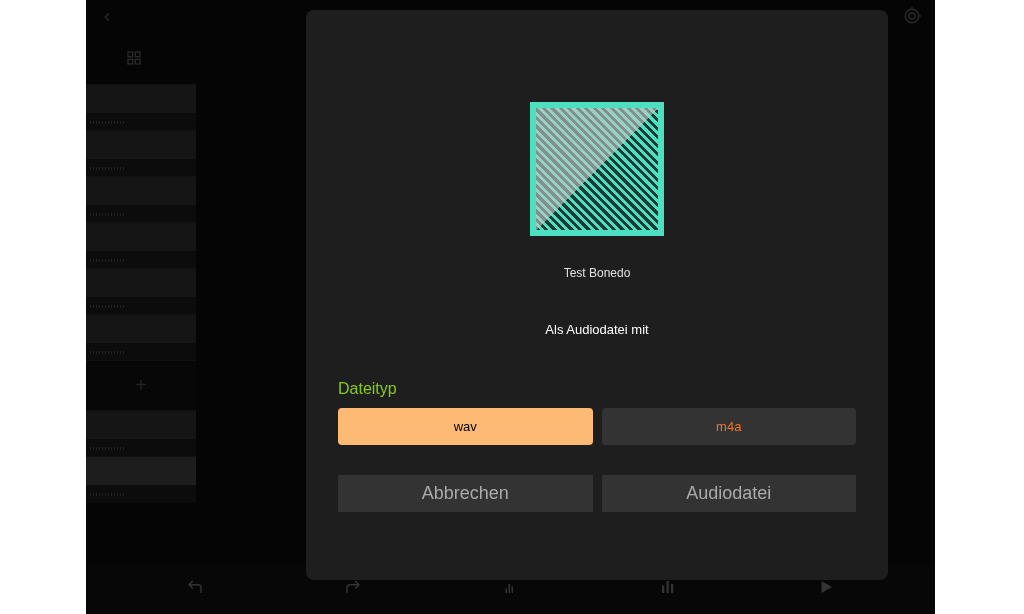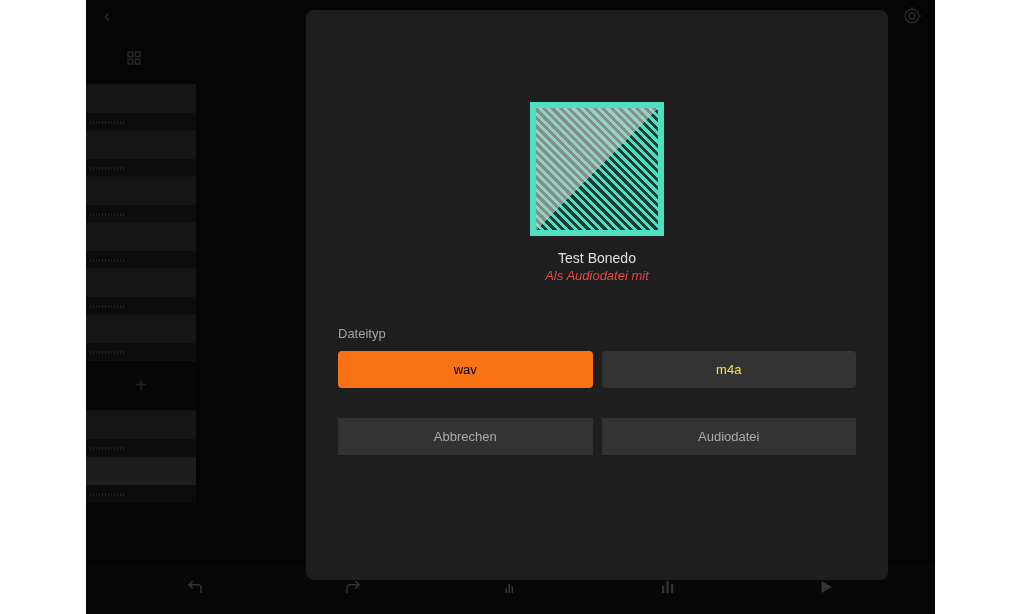--- a/index.html
+++ b/index.html
@@ -164,80 +164,80 @@
     .project-image-inner {
       position: absolute;
       inset: 0;
       background: 
         linear-gradient(135deg, rgba(200,200,200,0.6) 0%, rgba(200,200,200,0.6) 50%, transparent 50%),
         repeating-linear-gradient(45deg, #1a3a35 0, #1a3a35 3px, #4de0c0 3px, #4de0c0 6px),
         repeating-linear-gradient(-45deg, #1a3a35 0, #1a3a35 4px, #4de0c0 4px, #4de0c0 7px);
     }
     .project-name {
       color: #e0e0e0;
-      font-size: 14px;
-      margin-top: 14px;
+      font-size: 12px;
+      margin-top: 30px;
       font-weight: 500;
     }
     .description {
-      color: #ef4444;
+      color: #ffffff;
       font-size: 13px;
       text-align: center;
+      margin-top: 40px;
       line-height: 1.5;
-      font-style: italic;
     }
     .filetype-section {
       width: 100%;
       margin-top: 40px;
     }
     .filetype-label {
-      color: #a3a3a3;
-      font-size: 13px;
+      color: #84cc16;
+      font-size: 16px;
       margin-bottom: 10px;
     }
     .filetype-options {
       display: flex;
       gap: 9px;
     }
     .option-btn {
       flex: 1;
       height: 37px;
       border-radius: 4px;
       display: flex;
       align-items: center;
       justify-content: center;
       font-size: 13px;
       cursor: pointer;
       border: none;
     }
     .option-btn.selected {
-      background: #f97316;
+      background: #fdba74;
       color: #000;
       font-weight: 500;
     }
     .option-btn.unselected {
       background: #333333;
-      color: #fde047;
+      color: #f97316;
     }
     .action-buttons {
       width: 100%;
       display: flex;
       gap: 9px;
       margin-top: 30px;
     }
     .action-btn {
       flex: 1;
       height: 37px;
       border-radius: 0;
       background: #333333;
       color: #aaa;
       display: flex;
       align-items: center;
       justify-content: center;
-      font-size: 13px;
+      font-size: 18px;
       cursor: pointer;
       border: none;
     }
   </style>
 </head>
 <body>
 
 <div class="app-container">
   <div class="header">
     <span class="back-icon">

